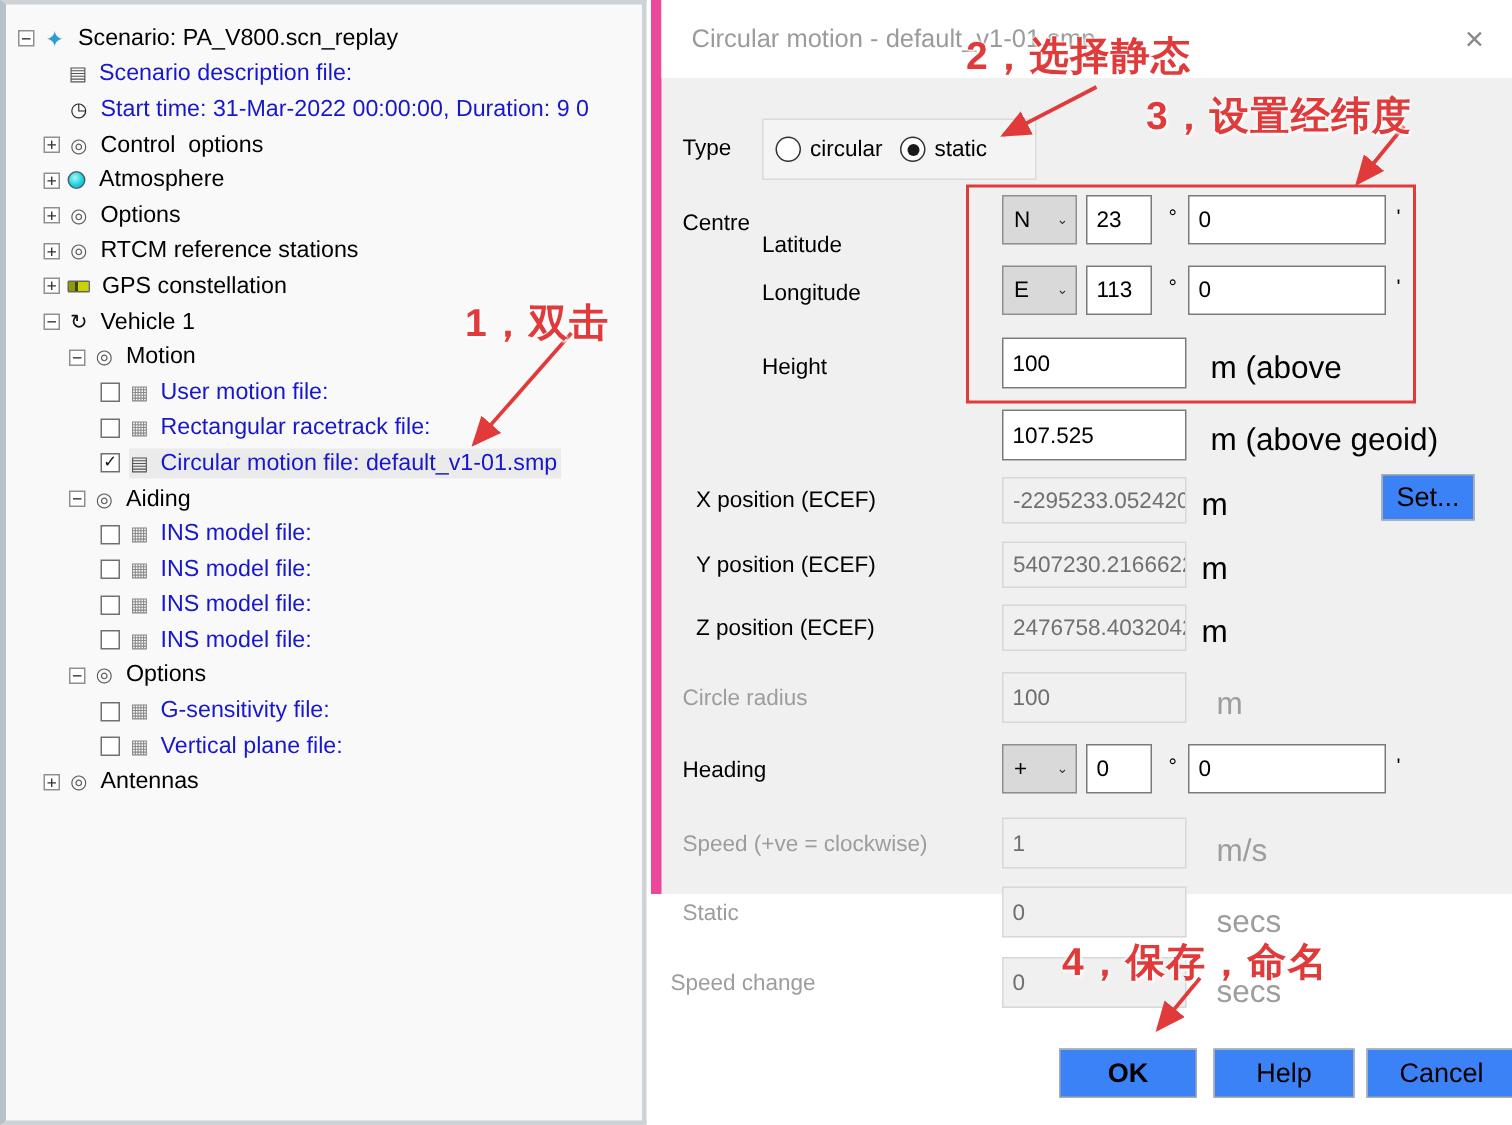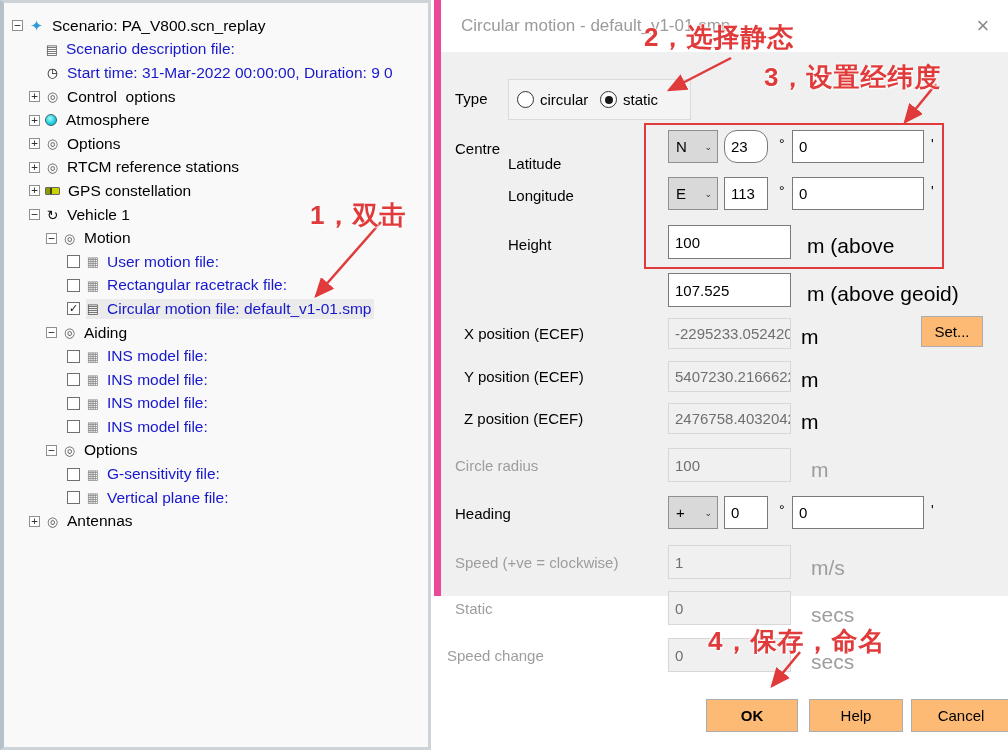--- a/index.html
+++ b/index.html
@@ -72,22 +72,22 @@
     border:1px solid #333;background:#fff;box-sizing:border-box;}
   .radio.checked::after{content:"";position:absolute;left:3.5px;top:3.5px;width:8px;height:8px;
     border-radius:50%;background:#1a1a1a;}
   .inp{position:absolute;box-sizing:border-box;border:1px solid #7a7a7a;background:#fff;
     font-family:"Liberation Sans","DejaVu Sans",sans-serif;font-size:15px;color:#000;
     padding:0 0 0 6px;outline:none;}
   .inp.dis{border:1px solid #d7d7d7;background:#f0f0f0;color:#707070;}
   .combo{position:absolute;box-sizing:border-box;border:1px solid #8f8f8f;background:#d9d9d9;
     display:flex;align-items:center;font-size:15px;color:#000;padding-left:7px;}
   .combo .chev{margin-left:auto;margin-right:5px;font-size:9px;color:#333;}
-  .btn{position:absolute;box-sizing:border-box;border:1px solid #adadad;background:#fdba74;
-    font-size:15px;color:#000;text-align:center;display:flex;align-items:center;justify-content:center;}
+  .btn{position:absolute;box-sizing:border-box;border:1px solid #adadad;background:#3b82f6;
+    font-size:18px;color:#000;text-align:center;display:flex;align-items:center;justify-content:center;}
   
   .ann{position:absolute;color:#e03a3a;font-weight:700;font-size:26px;white-space:nowrap;
     text-shadow:0 0 2px #fff,0 0 3px #fff,1px 1px 2px #fff;letter-spacing:1px;z-index:40;}
   .red-box{position:absolute;border:2px solid #e03a3a;z-index:30;pointer-events:none;}
   .overlay{position:absolute;left:0;top:0;width:1008px;height:750px;z-index:35;pointer-events:none;}
 </style>
 </head>
 <body>
 
 <div class="tree-panel">
@@ -129,21 +129,21 @@
   <span class="lbl" style="left:99px;top:91px;">circular</span>
   <span class="radio checked" style="left:159px;top:91px;"></span>
   <span class="lbl" style="left:182px;top:91px;">static</span>
 
   <span class="lbl" style="left:14px;top:140px;">Centre</span>
   <span class="lbl" style="left:67px;top:155px;">Latitude</span>
   <div class="combo" style="left:227px;top:130px;width:50px;height:33px;">
     <span>N</span>
     <span class="chev">⌄</span>
   </div>
-  <input class="inp" style="left: 283px; top: 130px; width: 44px; height: 33px; border-radius: 13px;" value="23">
+  <input class="inp" style="left: 283px; top: 130px; width: 44px; height: 33px;" value="23">
   <span class="sym" style="left:338px;top:136px;">°</span>
   <input class="inp" style="left: 351px; top: 130px; width: 132px; height: 33px;" value="0">
   <span class="sym" style="left:490px;top:136px;">'</span>
 
   <span class="lbl" style="left:67px;top:187px;">Longitude</span>
   <div class="combo" style="left:227px;top:177px;width:50px;height:33px;">
     <span>E</span>
     <span class="chev">⌄</span>
   </div>
   <input class="inp" style="left: 283px; top: 177px; width: 44px; height: 33px;" value="113">

